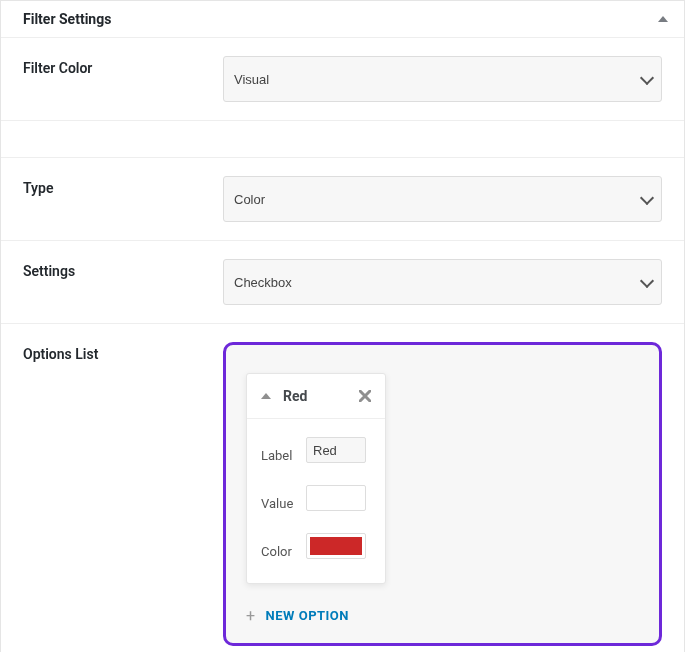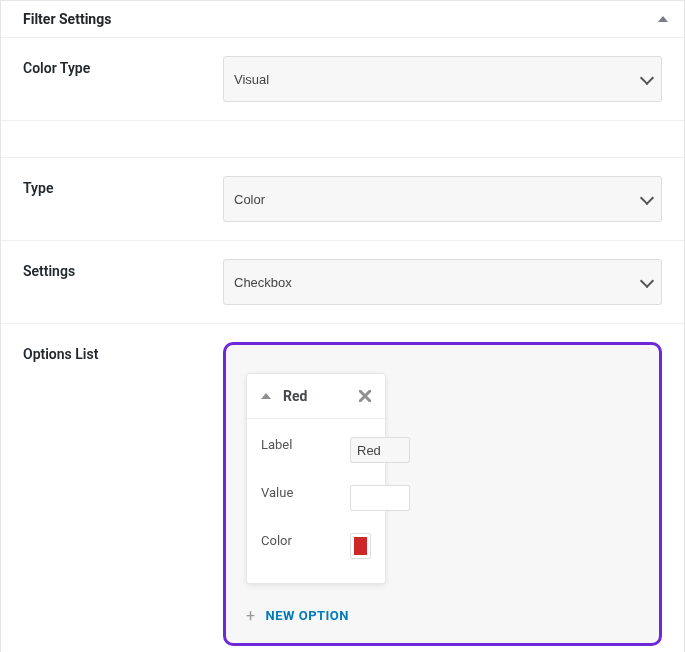--- a/index.html
+++ b/index.html
@@ -133,23 +133,22 @@
     .option-close svg {
       width: 12px;
       height: 12px;
       display: block;
     }
     .option-body {
       padding: 18px 14px 24px 14px;
     }
     .option-field {
       display: flex;
-      align-items: flex-start;
+      align-items: flex-end;
       margin-bottom: 22px;
-      gap: 44px;
     }
     .option-field:last-child {
       margin-bottom: 0;
     }
     .option-field-label {
       flex: 0 0 45px;
       font-size: 13px;
       color: #555;
     }
     .small-input {
@@ -198,21 +197,21 @@
 </head>
 <body>
 
 <div class="panel">
   <div class="panel-header">
     <h3>Filter Settings</h3>
     <span class="collapse-icon"></span>
   </div>
 
   <div class="field-row">
-    <div class="field-label">Color Type</div>
+    <div class="field-label">Filter Color</div>
     <div class="field-control">
       <div class="select-wrap">
         <select class="select">
           <option>Visual</option>
         </select>
       </div>
     </div>
   </div>
 
   <div class="field-row">

